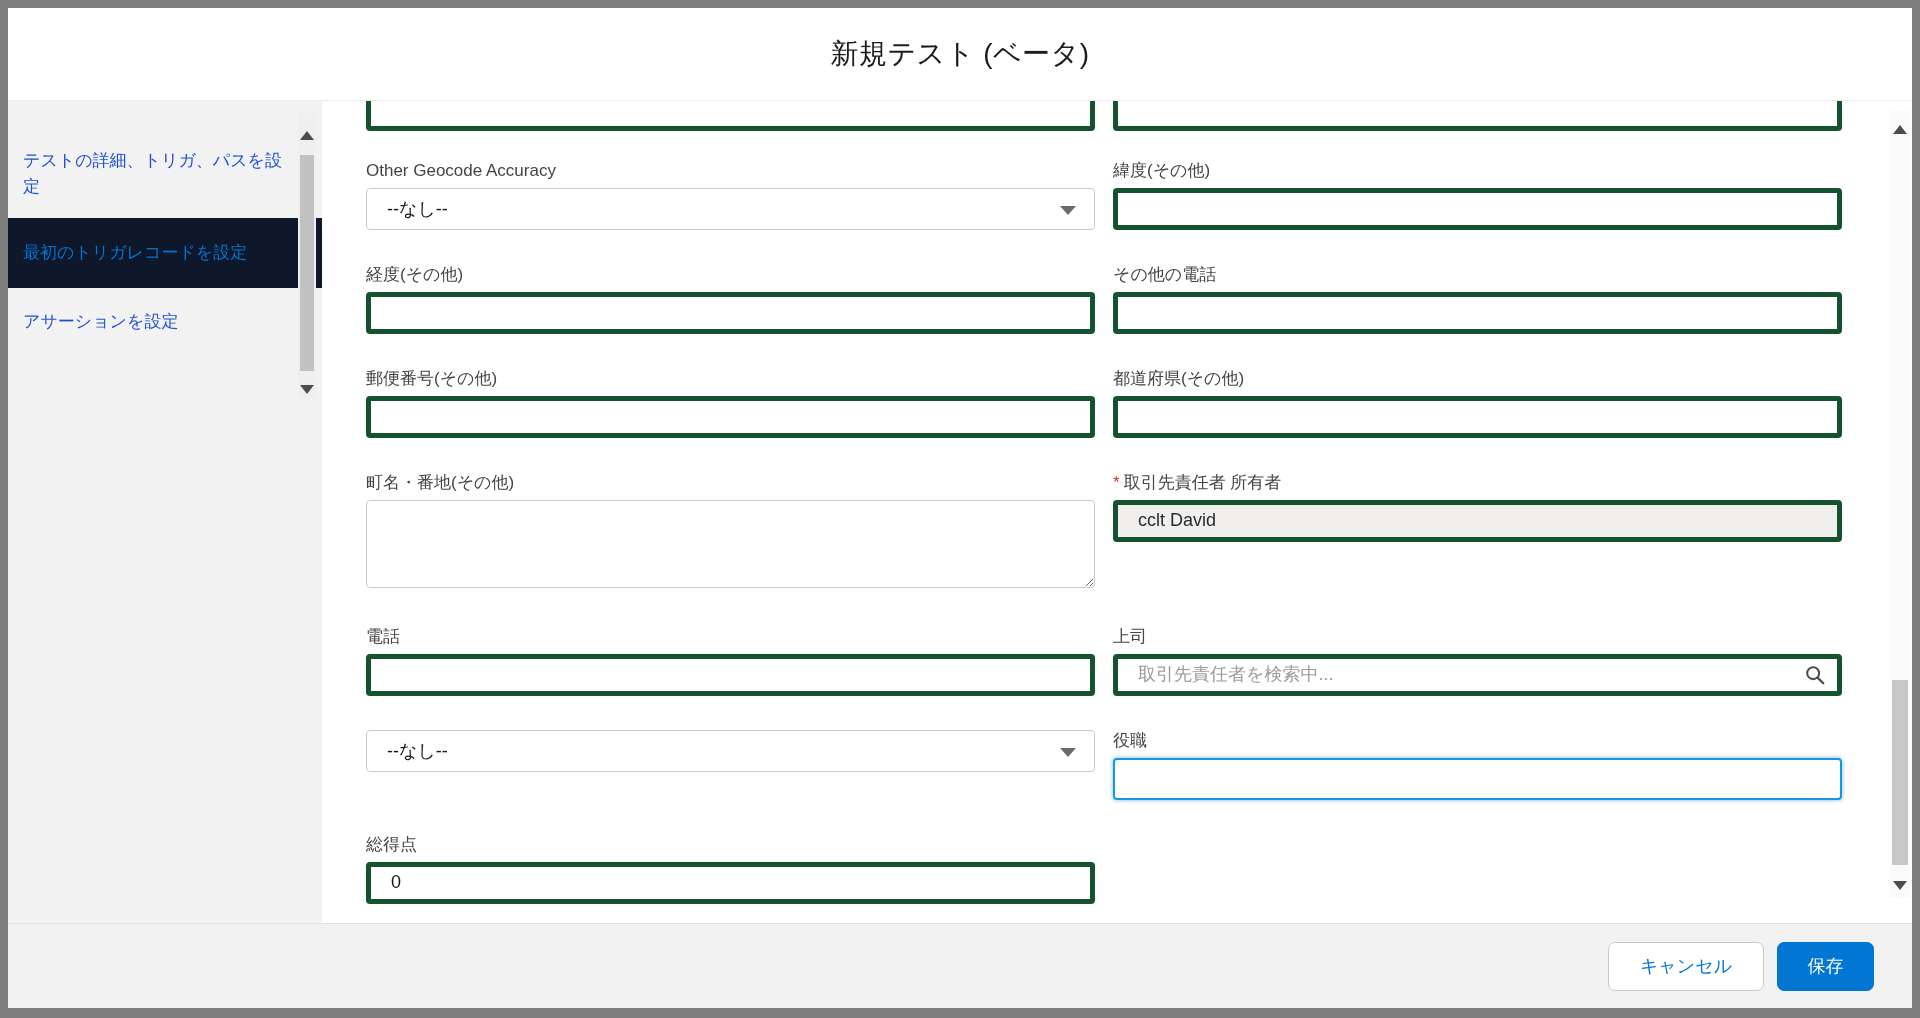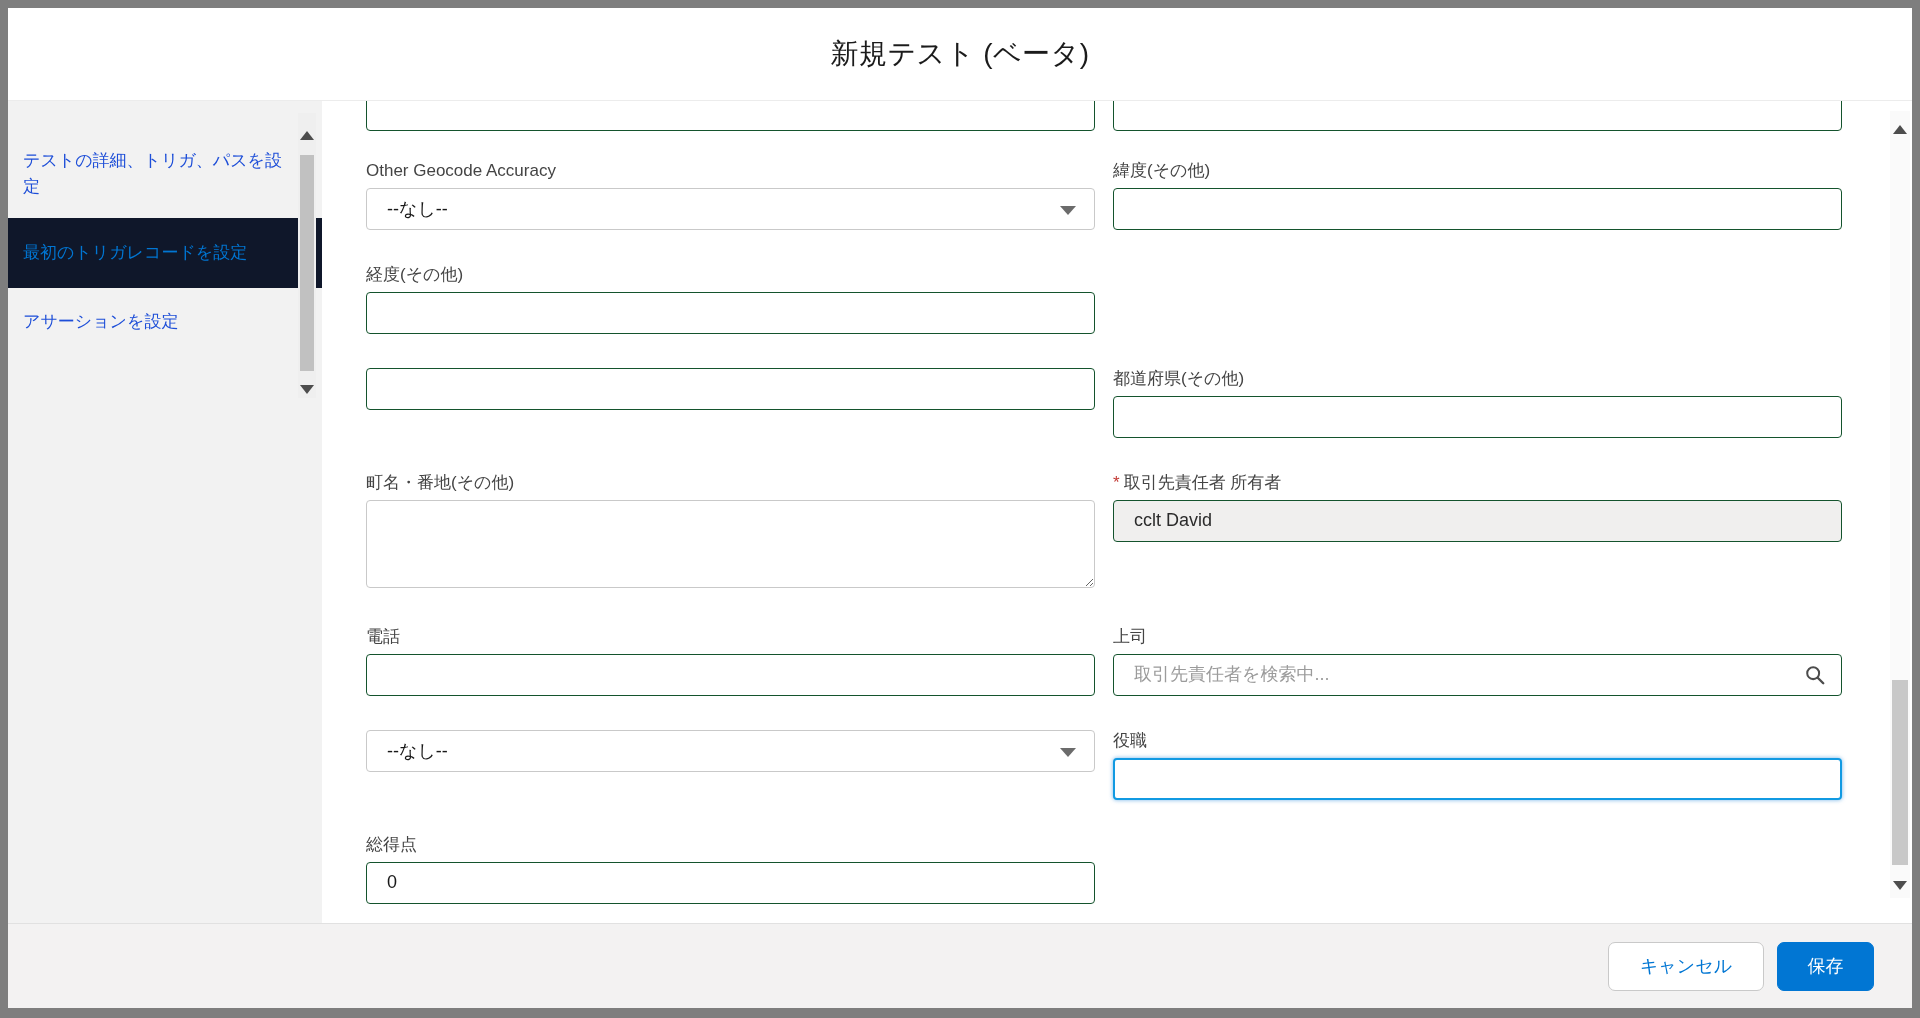--- a/index.html
+++ b/index.html
@@ -37,21 +37,21 @@
   .content { position:absolute; left:314px; top:0; right:34px; bottom:0; overflow:hidden; background:#ffffff; }
   .form { padding-left:44px; }
   .row { display:grid; grid-template-columns:729px 729px; column-gap:18px; margin-top:34px; align-items:start; }
   .row.clipped { margin-top:0; }
   .row.after-clip { margin-top:29px; }
 
   .field { display:block; }
   .flabel { display:block; font-size:17px; line-height:22px; color:#444444; margin-bottom:6px; }
   .req { color:#c23934; margin-right:4px; font-size:17px; }
 
-  .tbox { width:100%; height:42px; border:1px solid #14532d; border-radius:4px; background:#ffffff;
+  .tbox { width:100%; height:42px; border:5px solid #14532d; border-radius:4px; background:#ffffff;
           font-size:18px; color:#181818; padding:0 20px; outline:none;
           font-family:"Liberation Sans","DejaVu Sans",sans-serif; }
   .tbox.clip { margin-top:-26px; } 
   .tbox.disabled { background:#f0efee; color:#2b2b2b; }
   .tbox.focused { border:2px solid #119ae2; box-shadow:0 0 4px rgba(1,118,211,.55); }
 
   .tarea { width:100%; height:88px; border:1px solid #c9c9c9; border-radius:4px; background:#fff;
            font-size:18px; color:#181818; padding:8px 20px; resize:both; outline:none;
            font-family:"Liberation Sans","DejaVu Sans",sans-serif; }
 
@@ -136,24 +136,29 @@
               <span class="flabel">緯度(その他)</span>
               <input class="tbox" type="text" value="" style="">
             </div>
           </div>
 
           <div class="row">
             <div class="field">
               <span class="flabel">経度(その他)</span>
               <input class="tbox" type="text" value="" style="">
             </div>
-          </div>
-
-          <div class="row">
-            <div class="field">
+            <div class="field">
+              <span class="flabel">その他の電話</span>
+              <input class="tbox" type="text" value="" style="">
+            </div>
+          </div>
+
+          <div class="row">
+            <div class="field">
+              <span class="flabel">郵便番号(その他)</span>
               <input class="tbox" type="text" value="" style="">
             </div>
             <div class="field">
               <span class="flabel">都道府県(その他)</span>
               <input class="tbox" type="text" value="" style="">
             </div>
           </div>
 
           <div class="row">
             <div class="field">

